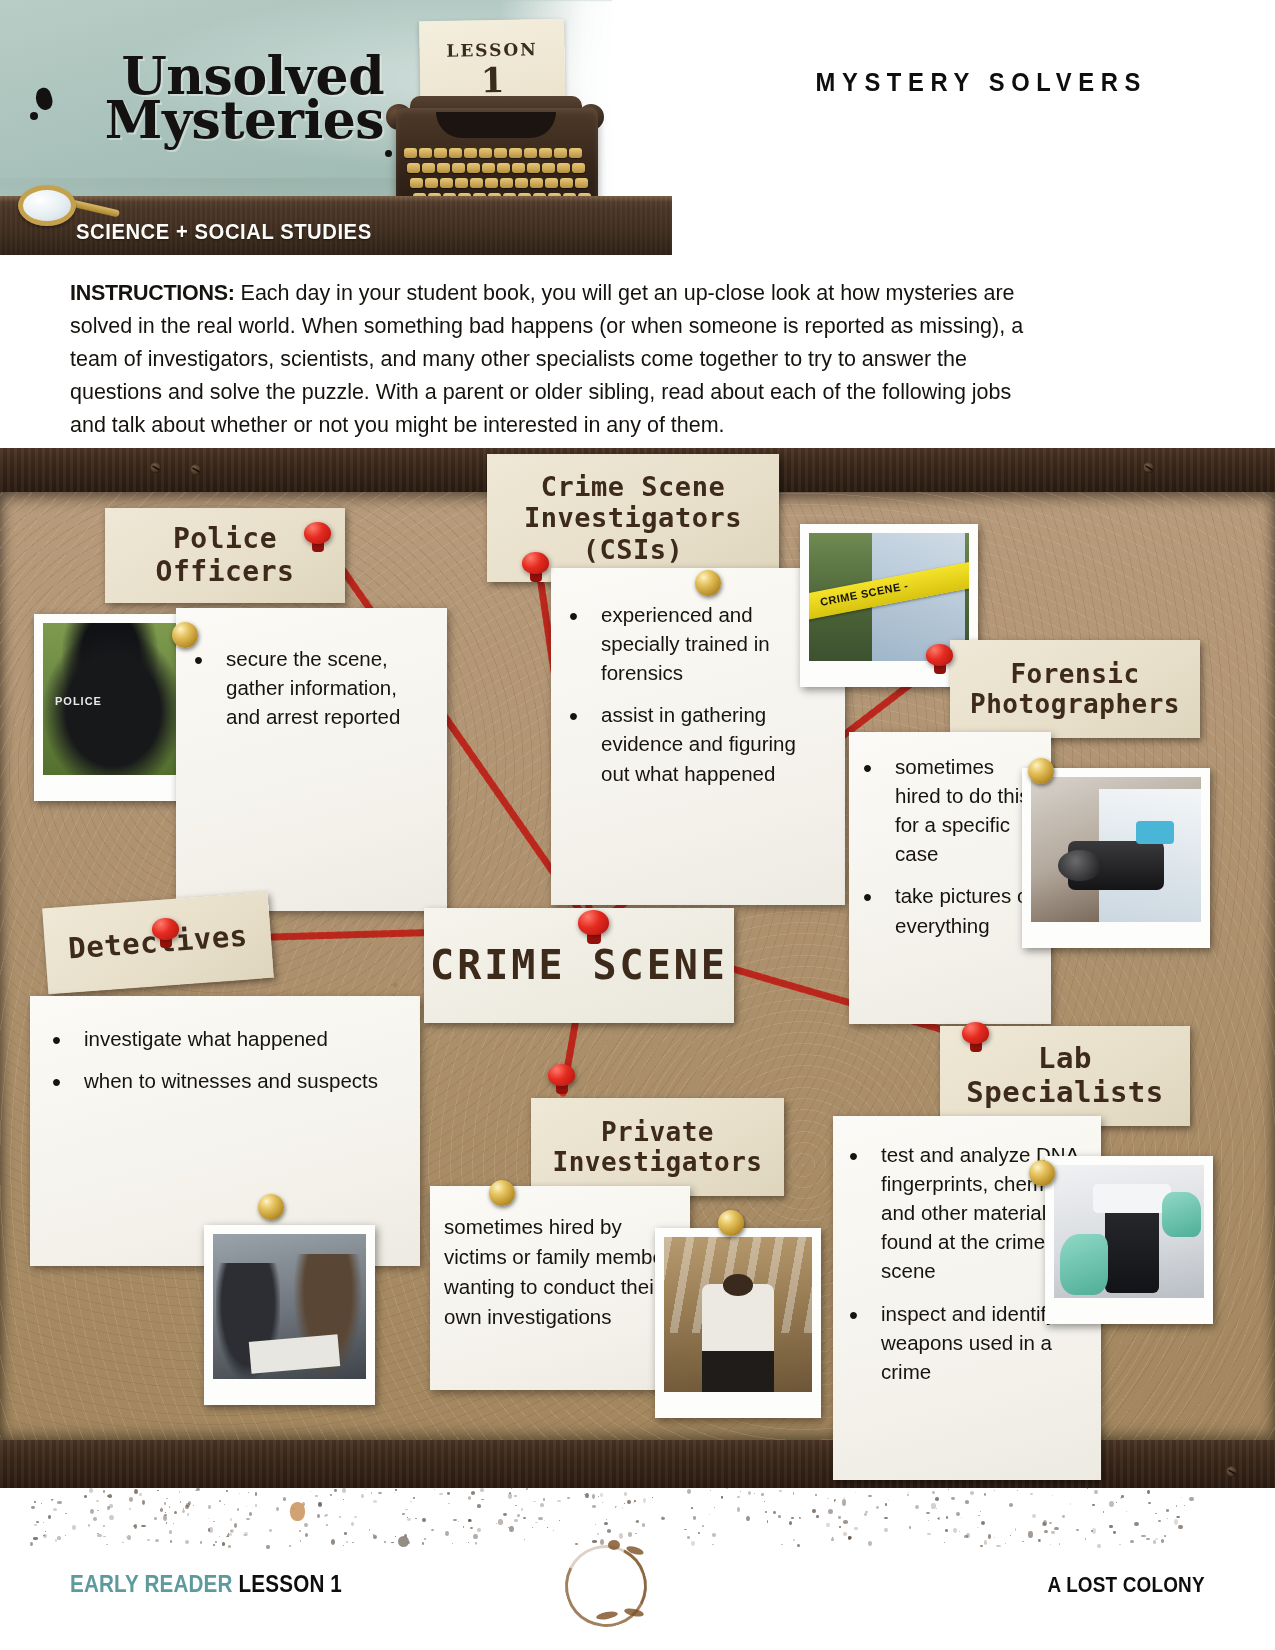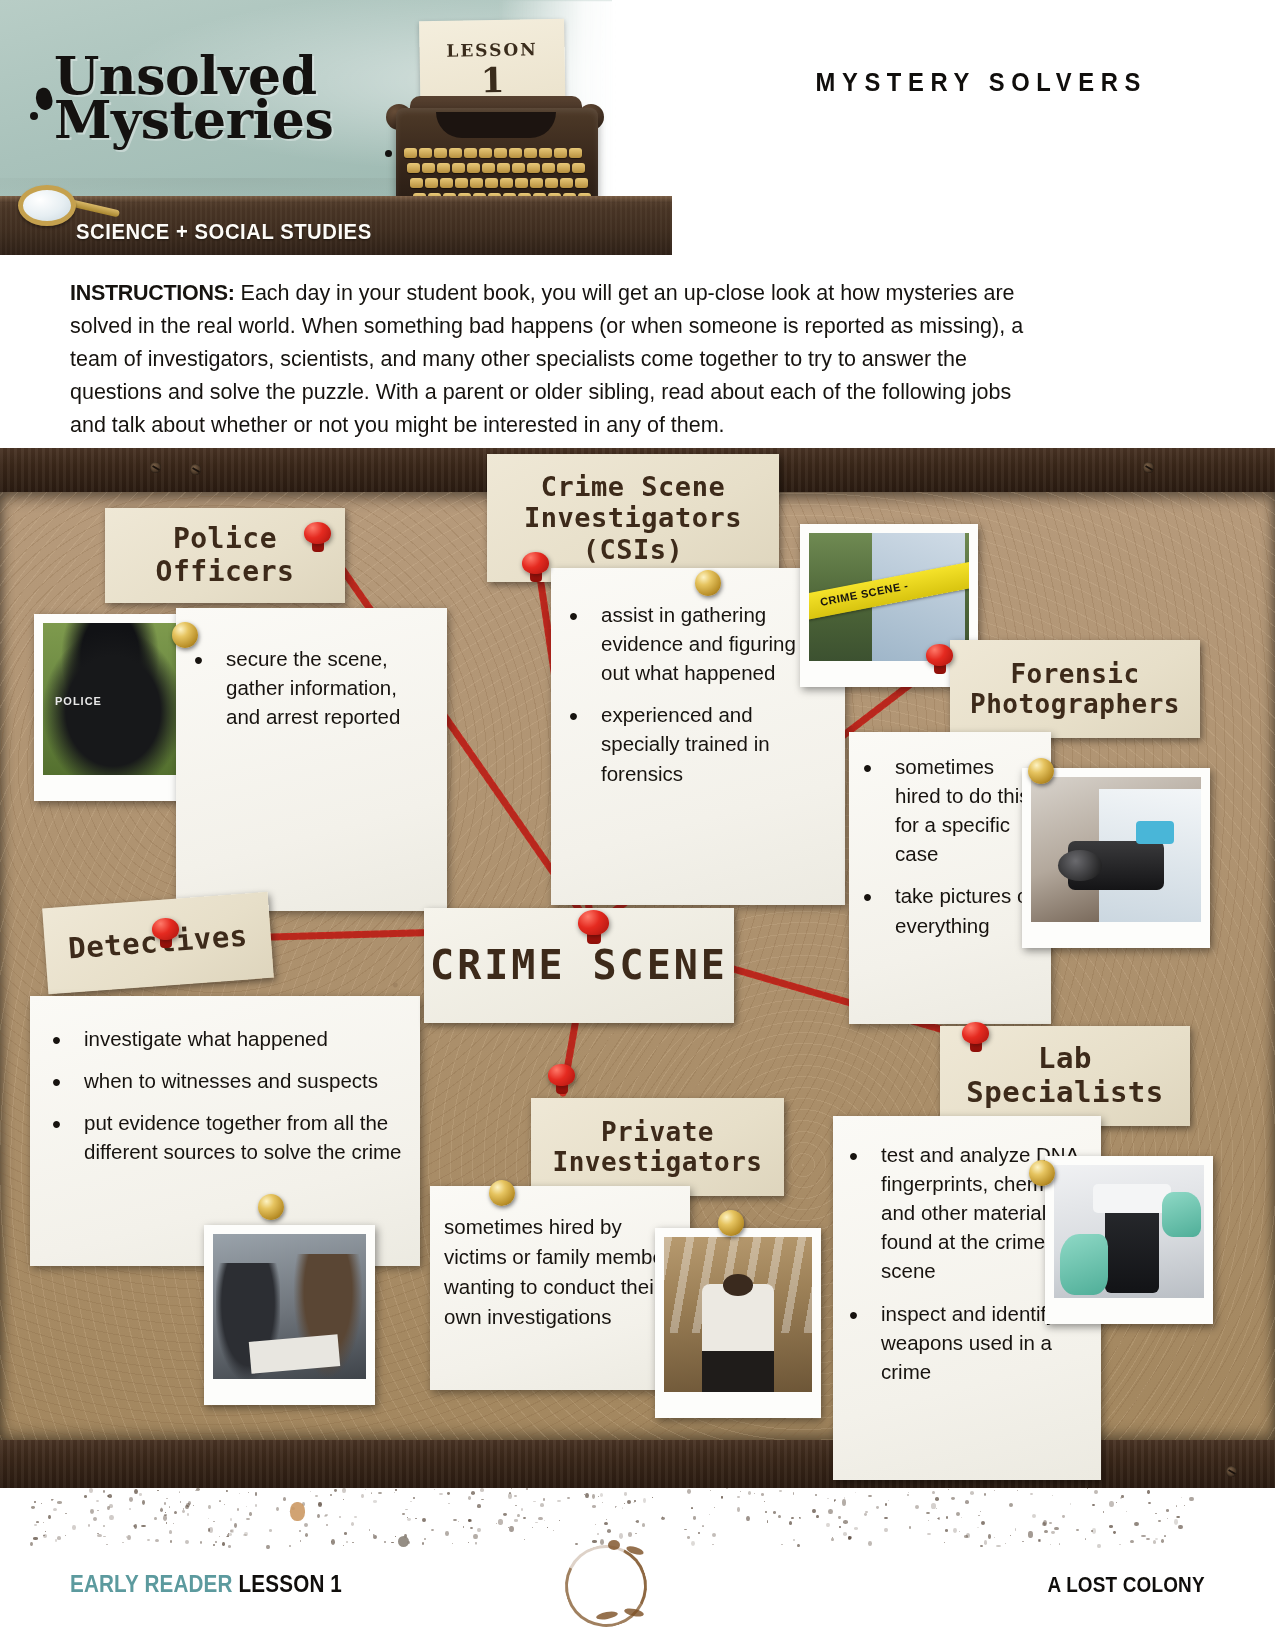--- a/index.html
+++ b/index.html
@@ -29,20 +29,21 @@
   .banner-sky:before{
     content:"";position:absolute;left:0;bottom:-4px;width:100%;height:26px;
     background:radial-gradient(ellipse at 40% 0%, rgba(140,160,152,.35), rgba(0,0,0,0) 70%);
   }
   .banner-title{
     position:absolute;left:54px;top:52px;width:330px;
     font-family:"DejaVu Serif", serif;
     font-weight:bold;color:#141210;line-height:.92;
     letter-spacing:-0.5px;
     text-shadow:2px 2px 0 rgba(255,255,255,.35);
+    text-align:right;
   }
   .banner-title .l1{display:block;font-size:52px;}
   .banner-title .l2{display:block;font-size:52px;margin-top:-4px;}
   .ink-splat{
     position:absolute;left:36px;top:88px;width:16px;height:22px;border-radius:60% 40% 50% 50%;
     background:#141210;transform:rotate(-18deg);
   }
   .ink-splat2{
     position:absolute;left:30px;top:112px;width:8px;height:8px;border-radius:50%;background:#141210;
   }
@@ -431,23 +432,23 @@
         <div class="head"></div>
     </div>
 
     <div class="title-card" style="left:487px;top:6px;width:292px;height:128px;font-size:27px;white-space:pre-line;">
       <span style="white-space: pre-line;">Crime Scene
 Investigators
 (CSIs)</span>
     </div>
     <div class="bullet-card" style="left:551px;top:120px;width:276px;height:305px;font-size:20.5px;padding:32px 10px 0 8px;">
       <ul>
+        <li>experienced and specially trained in forensics</li>
         <li style="white-space:pre-line;">assist in gathering evidence and figuring
 out what happened</li>
-        <li>experienced and specially trained in forensics</li>
       </ul>
     </div>
 
     <div class="gold-pin" style="left:695px;top:122px;"></div>
     <div class="red-pin" style="left:522px;top:104px;">
       <div class="neck"></div>
         <div class="head"></div>
     </div>
     <div class="polaroid" style="left:800px;top:76px;width:160px;height:128px;">
       <div class="ph" style="background:linear-gradient(180deg,#6f8a52 0%,#4d6538 55%,#3c5130 100%);">
@@ -489,21 +490,20 @@
         <div class="head"></div>
     </div>
 
     <div class="title-card" style="left:45px;top:452px;width:226px;height:86px;font-size:29px;transform:rotate(-4.2deg);">
       <span style="white-space: pre-line;">Detectives</span>
     </div>
     <div class="bullet-card" style="left:30px;top:548px;width:368px;height:242px;font-size:20.5px;padding:28px 10px 0 12px;">
       <ul>
         <li>investigate what happened</li>
         <li>when to witnesses and suspects</li>
-        <li>put evidence together from all the different sources to solve the crime</li>
       </ul>
     </div>
     <div class="polaroid" style="left:204px;top:777px;width:153px;height:145px;">
       <div class="ph" style="background:linear-gradient(170deg,#9aa3ab 0%,#6f757c 52%,#3f444a 100%);">
         <div style="position:absolute;left:2%;top:20%;width:42%;height:80%;
           background:radial-gradient(ellipse at 50% 35%,#2c2e33 0 58%, rgba(44,46,51,0) 74%);"></div>
         <div style="position:absolute;right:2%;top:14%;width:46%;height:86%;
           background:radial-gradient(ellipse at 50% 30%,#5a4634 0 48%, rgba(90,70,52,0) 70%);"></div>
         <div style="position:absolute;left:24%;bottom:6%;width:58%;height:22%;background:#e8e6e0;transform:rotate(-5deg);"></div>
       </div>

